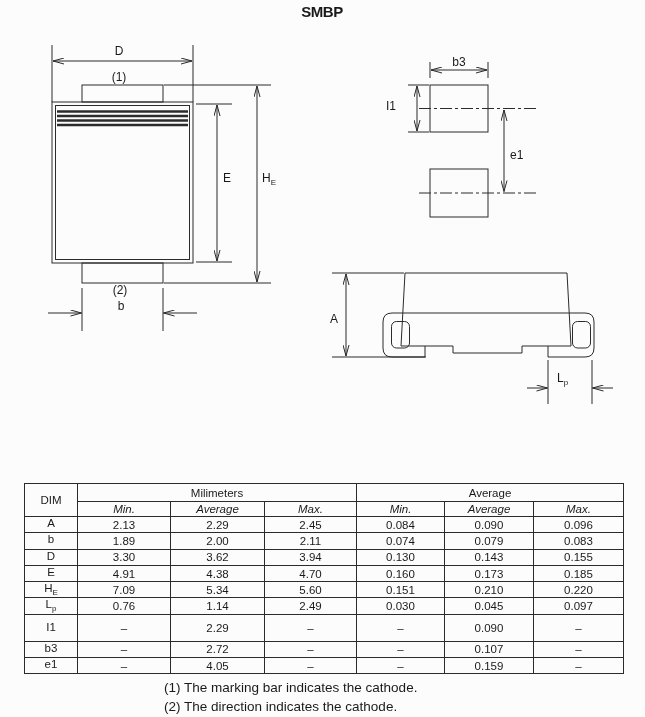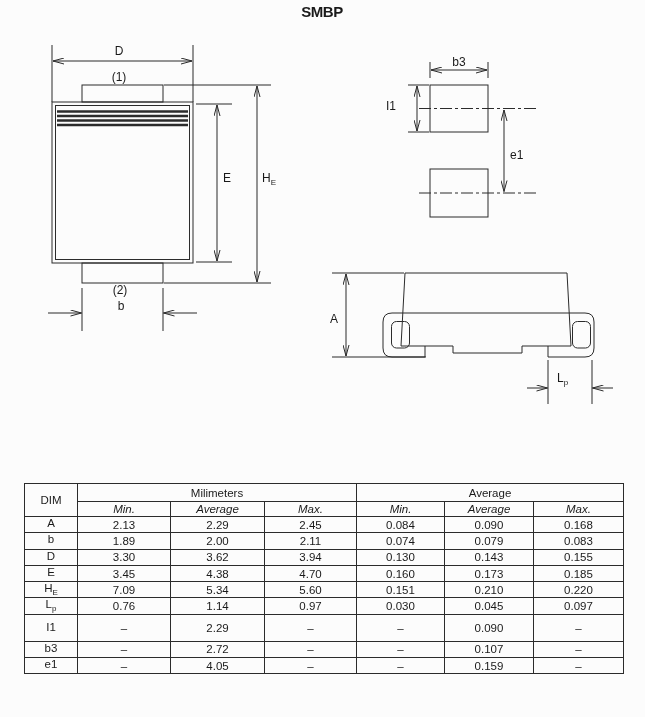--- a/index.html
+++ b/index.html
@@ -139,21 +139,21 @@
       </tr>
     </thead>
     <tbody>
       <tr class="r">
         <td class="lbl"><span>A</span><sub></sub></td>
         <td>2.13</td>
         <td>2.29</td>
         <td>2.45</td>
         <td>0.084</td>
         <td>0.090</td>
-        <td>0.168</td>
+        <td>0.096</td>
       </tr>
       <tr class="r">
         <td class="lbl"><span>b</span><sub></sub></td>
         <td>1.89</td>
         <td>2.00</td>
         <td>2.11</td>
         <td>0.074</td>
         <td>0.079</td>
         <td>0.083</td>
       </tr>
@@ -161,41 +161,41 @@
         <td class="lbl"><span>D</span><sub></sub></td>
         <td>3.30</td>
         <td>3.62</td>
         <td>3.94</td>
         <td>0.130</td>
         <td>0.143</td>
         <td>0.155</td>
       </tr>
       <tr class="r">
         <td class="lbl"><span>E</span><sub></sub></td>
-        <td>3.45</td>
+        <td>4.91</td>
         <td>4.38</td>
         <td>4.70</td>
         <td>0.160</td>
         <td>0.173</td>
         <td>0.185</td>
       </tr>
       <tr class="r">
         <td class="lbl"><span>H</span><sub>E</sub></td>
         <td>7.09</td>
         <td>5.34</td>
         <td>5.60</td>
         <td>0.151</td>
         <td>0.210</td>
         <td>0.220</td>
       </tr>
       <tr class="r">
         <td class="lbl"><span>L</span><sub>p</sub></td>
         <td>0.76</td>
         <td>1.14</td>
-        <td>0.97</td>
+        <td>2.49</td>
         <td>0.030</td>
         <td>0.045</td>
         <td>0.097</td>
       </tr>
       <tr class="tall">
         <td class="lbl"><span>I1</span><sub></sub></td>
         <td>–</td>
         <td>2.29</td>
         <td>–</td>
         <td>–</td>
@@ -216,14 +216,18 @@
         <td>–</td>
         <td>4.05</td>
         <td>–</td>
         <td>–</td>
         <td>0.159</td>
         <td>–</td>
       </tr>
     </tbody>
   </table>
 
+  <div class="notes">
+    <div>(1) The marking bar indicates the cathode.</div>
+    <div>(2) The direction indicates the cathode.</div>
+  </div>
 
 </div>
 
 </body></html>

